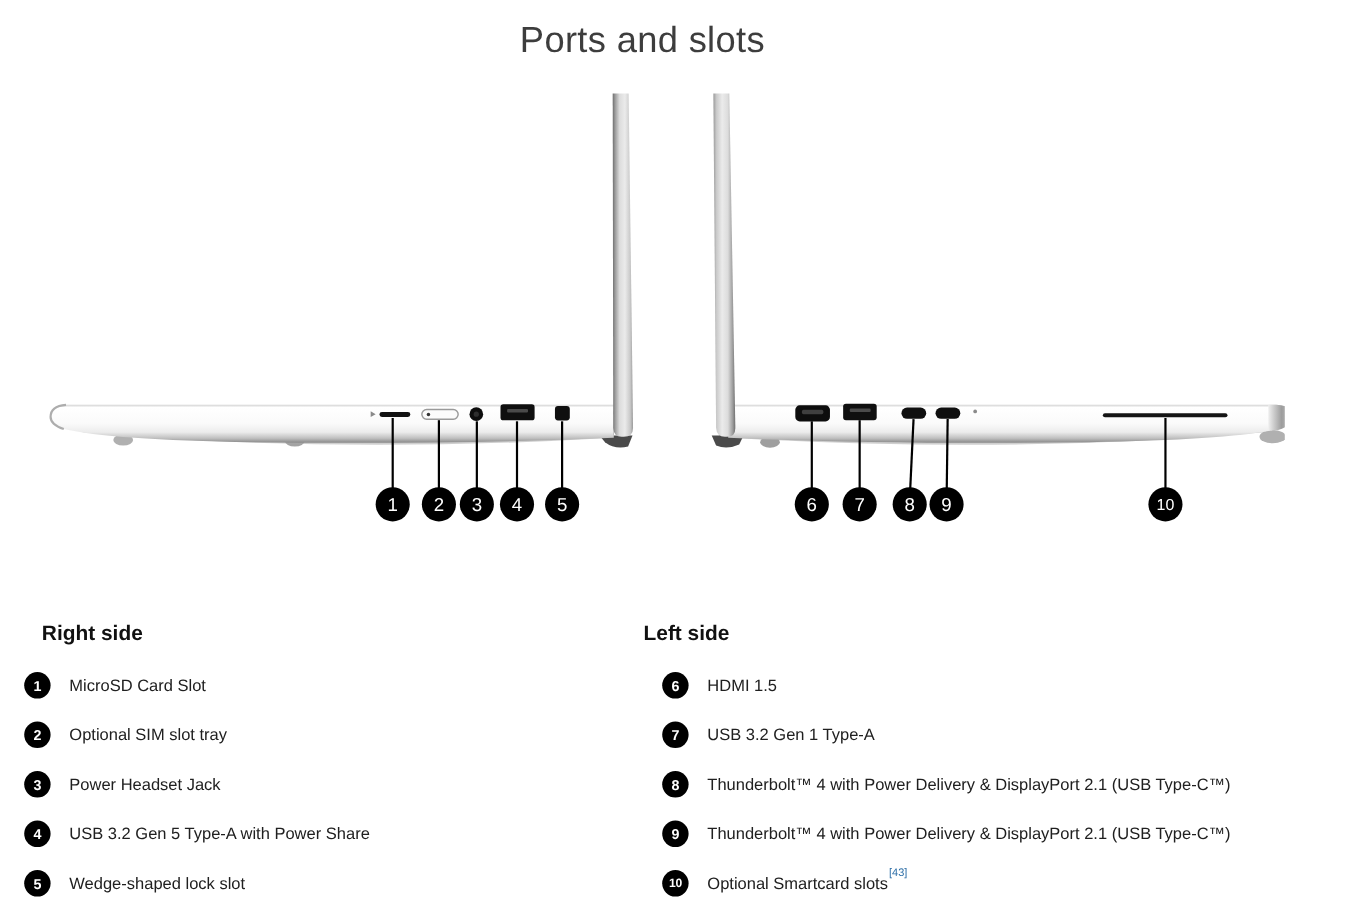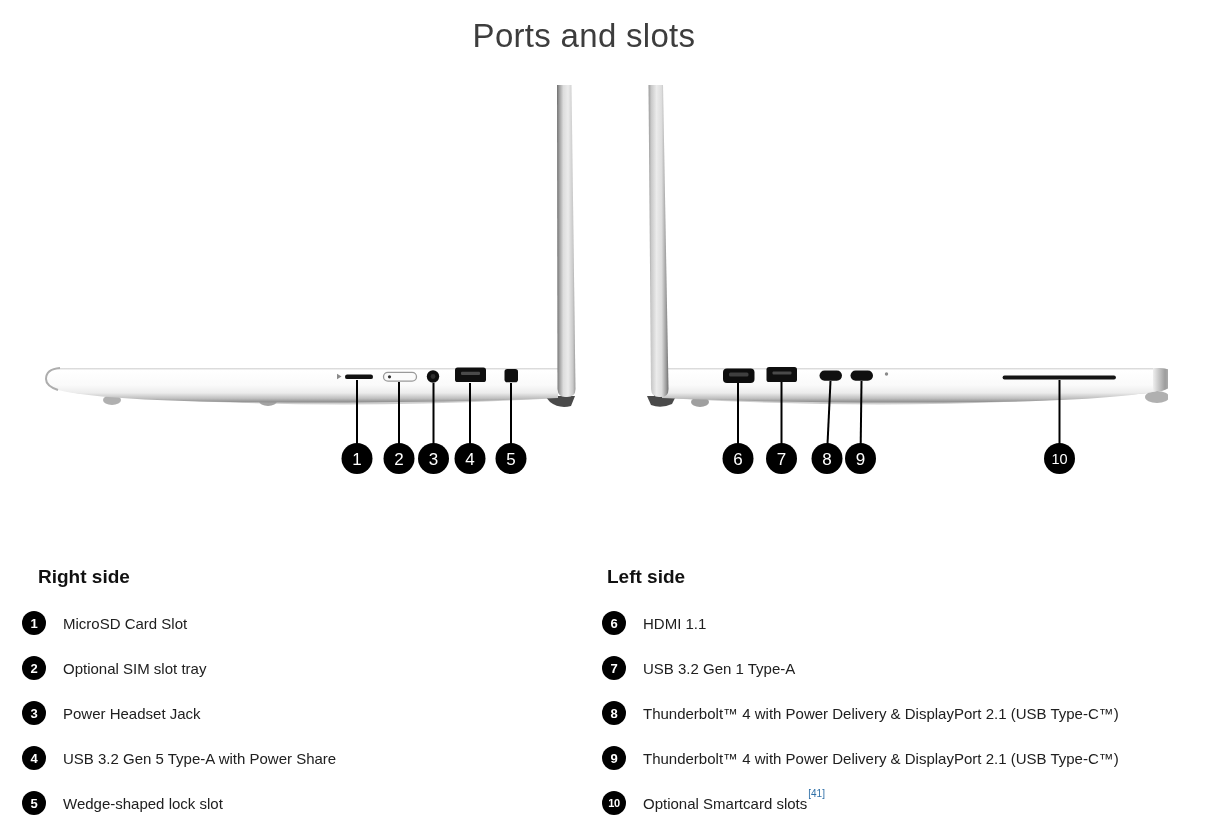--- a/index.html
+++ b/index.html
@@ -160,36 +160,36 @@
   </div>
   <div class="legend-row" style="left:22px;top:745px;">
     <span class="badge">4</span>
     <span class="item-label">USB 3.2 Gen 5 Type-A with Power Share</span>
   </div>
   <div class="legend-row" style="left:22px;top:790px;">
     <span class="badge">5</span>
     <span class="item-label">Wedge-shaped lock slot</span>
   </div>
 
-  <div class="legend-heading" style="left:607px;">Left side</div>
+  <div class="legend-heading" style="left:585px;">Left side</div>
 
   <div class="legend-row" style="left:602px;top:610px;">
     <span class="badge">6</span>
-    <span class="item-label">HDMI 1.1</span>
+    <span class="item-label">HDMI 1.5</span>
   </div>
   <div class="legend-row" style="left:602px;top:655px;">
     <span class="badge">7</span>
     <span class="item-label">USB 3.2 Gen 1 Type-A</span>
   </div>
   <div class="legend-row" style="left:602px;top:700px;">
     <span class="badge">8</span>
     <span class="item-label">Thunderbolt™ 4 with Power Delivery &amp; DisplayPort 2.1 (USB Type-C™)</span>
   </div>
   <div class="legend-row" style="left:602px;top:745px;">
     <span class="badge">9</span>
     <span class="item-label">Thunderbolt™ 4 with Power Delivery &amp; DisplayPort 2.1 (USB Type-C™)</span>
   </div>
   <div class="legend-row" style="left:602px;top:790px;">
     <span class="badge small">10</span>
-    <span class="item-label"><span>Optional Smartcard slots</span><sup class="footnote">[41]</sup></span>
+    <span class="item-label"><span>Optional Smartcard slots</span><sup class="footnote">[43]</sup></span>
   </div>
 
 </div>
 
 </body></html>

